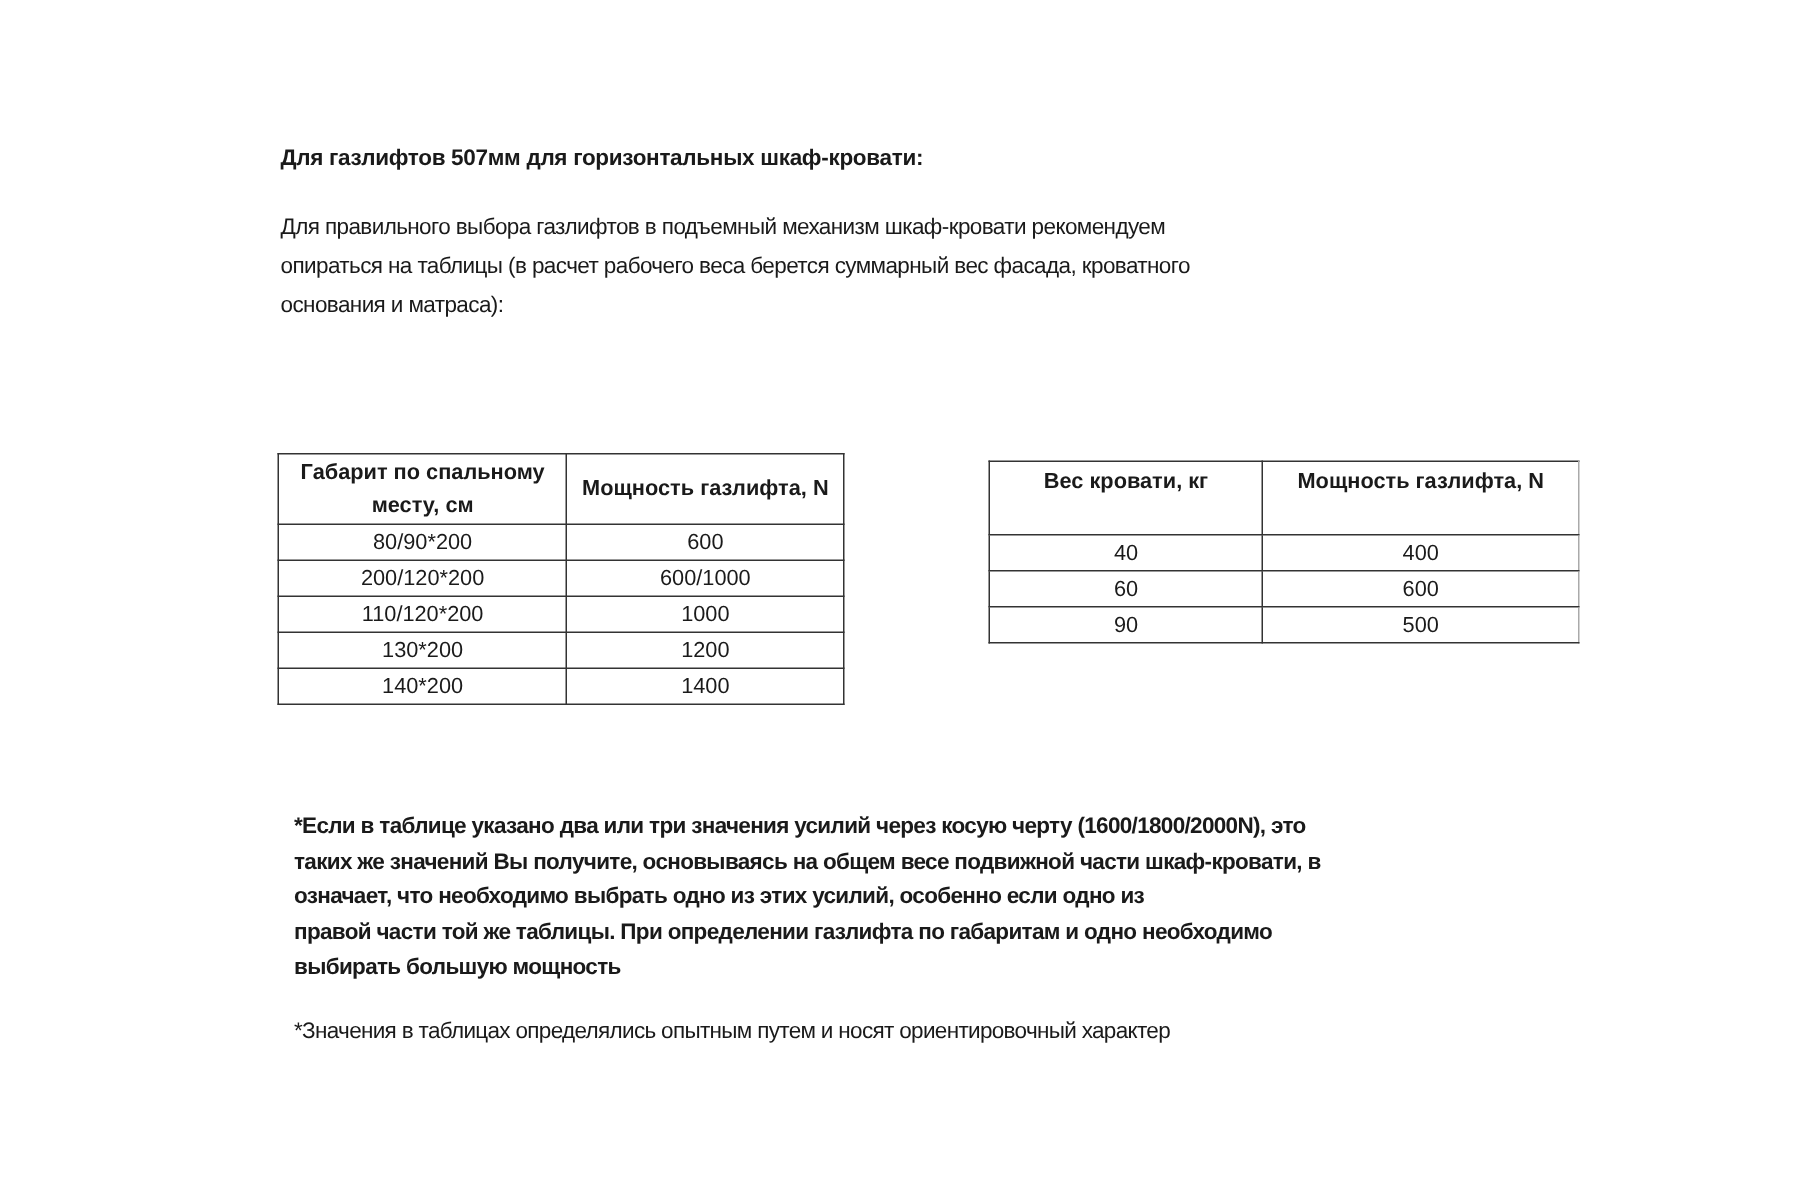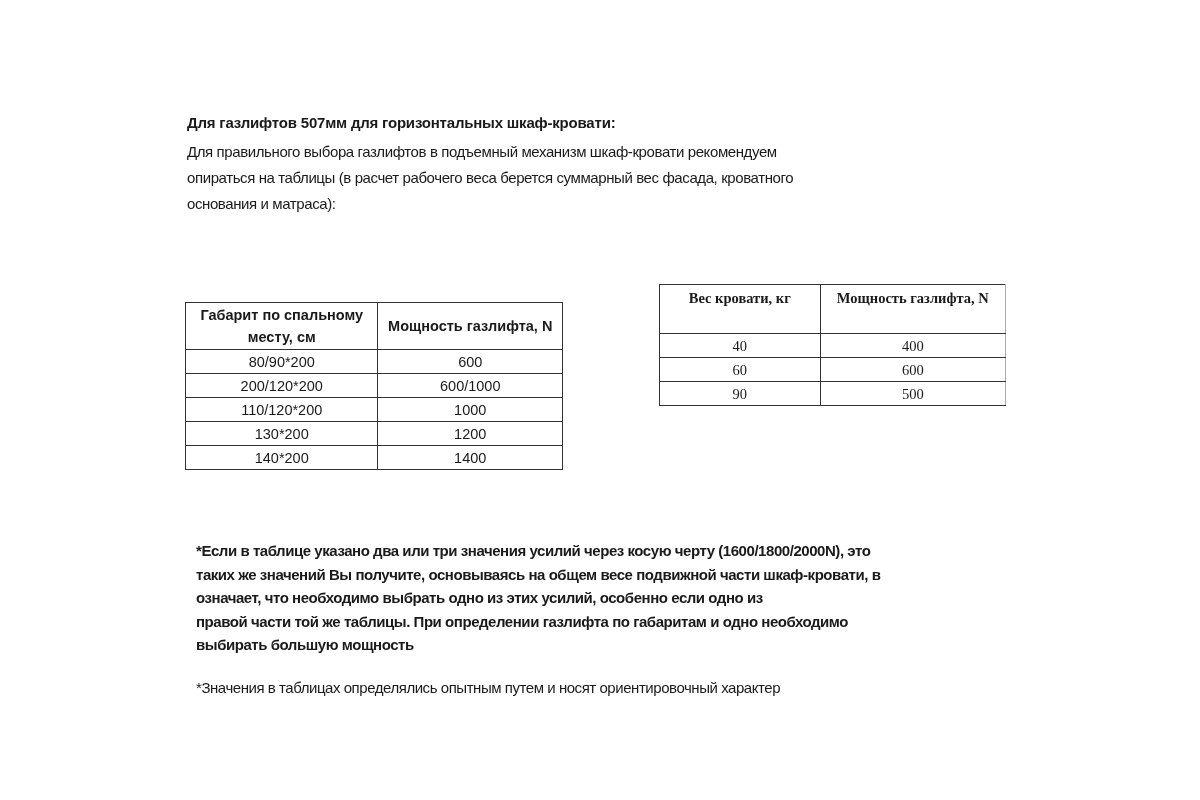--- a/index.html
+++ b/index.html
@@ -1,27 +1,27 @@
 <!DOCTYPE html>
 <html><head>
   <meta charset="utf-8">
   <style>
     html, body { margin:0; padding:0; background:#ffffff; }
     body { width:1200px; height:800px; position:relative; overflow:hidden;
       font-family:"Liberation Sans", sans-serif; color:#1a1a1a; }
-    .title { position:absolute; left:187px; top:97px; font-size:15px; font-weight:bold; letter-spacing:-0.2px;margin-top:17px; }
+    .title { position:absolute; left:187px; top:97px; font-size:15px; font-weight:bold; letter-spacing:-0.2px; }
     .intro { position:absolute; left:187px; top:139px; width:780px; font-size:15px; line-height:26px; letter-spacing:-0.4px; }
     table { position:absolute; border-collapse:collapse; font-size:14.5px; }
     td, th { border:1.5px solid #333; text-align:center; padding:0; }
     th { font-weight:bold; line-height:22px; }
     td { height:23px; line-height:22px; }
     #t1 { left:185px; top:302px; width:378px; }
     #t1 th { height:46px; }
     #t1 .c1 { width:192px; } #t1 .c2 { width:184px; }
-    #t2 { left:659px; top:284px; width:347px;font-family:Liberation Serif, serif; }
+    #t2 { left:659px; top:307px; width:394px; }
     #t2 th { height:46px; vertical-align:top; padding-top:2px; }
     #t2 .c1 { width:160px; } #t2 .c2 { width:185px; }
     #t2 tr > *:last-child { border-right-color:#aaa; }
     .notes { position:absolute; left:196px; top:539px; width:820px; font-size:15px; line-height:23.5px; letter-spacing:-0.45px;font-weight:bold; }
     .note2 { position:absolute; left:196px; top:679px; font-size:15px; letter-spacing:-0.45px; }
   </style>
 </head>
 <body>
 
 <div class="title">Для газлифтов 507мм для горизонтальных шкаф-кровати:</div>

